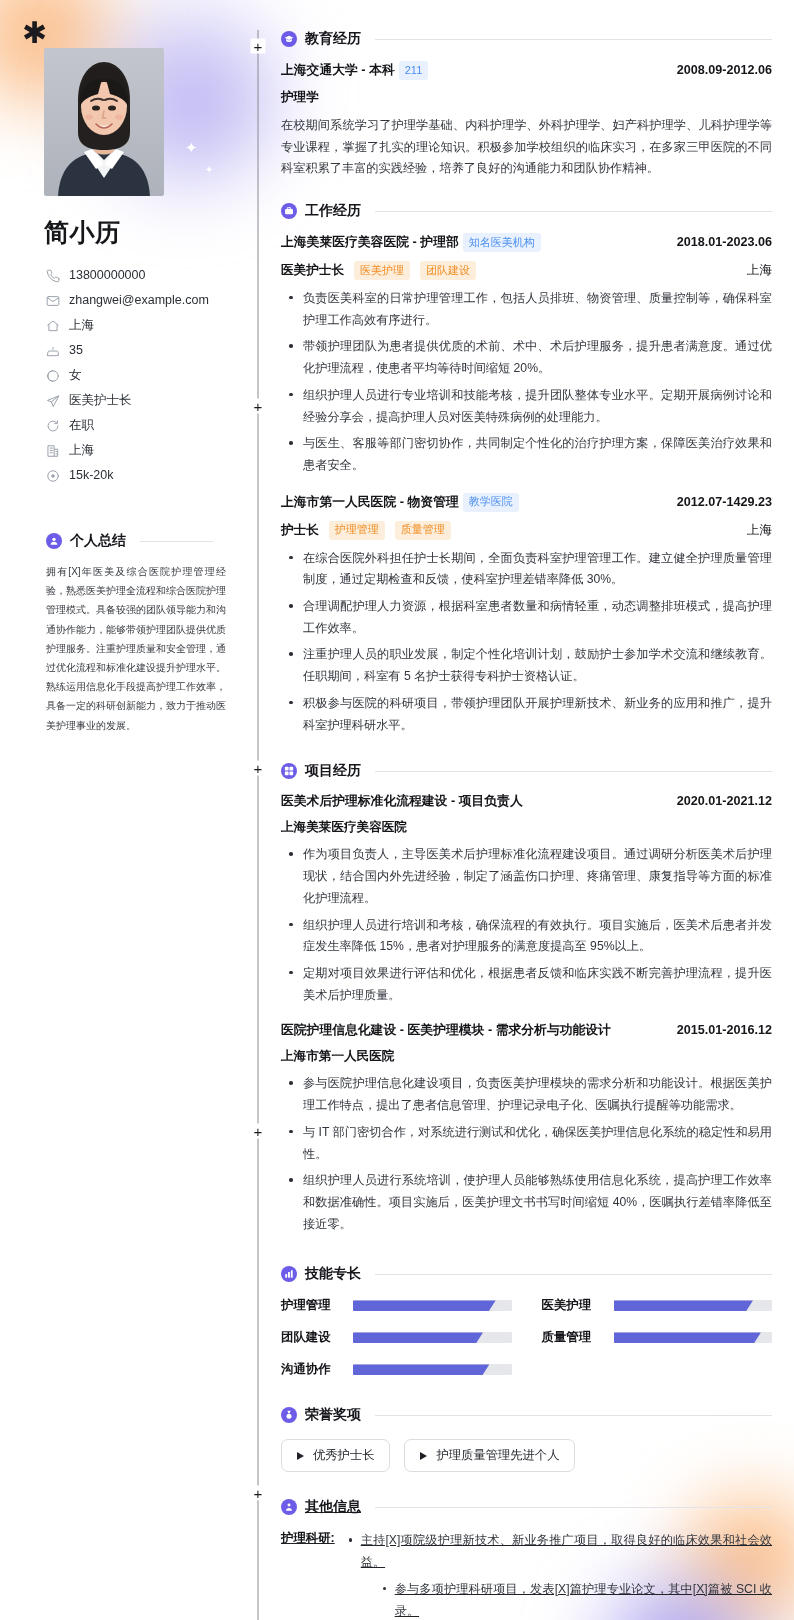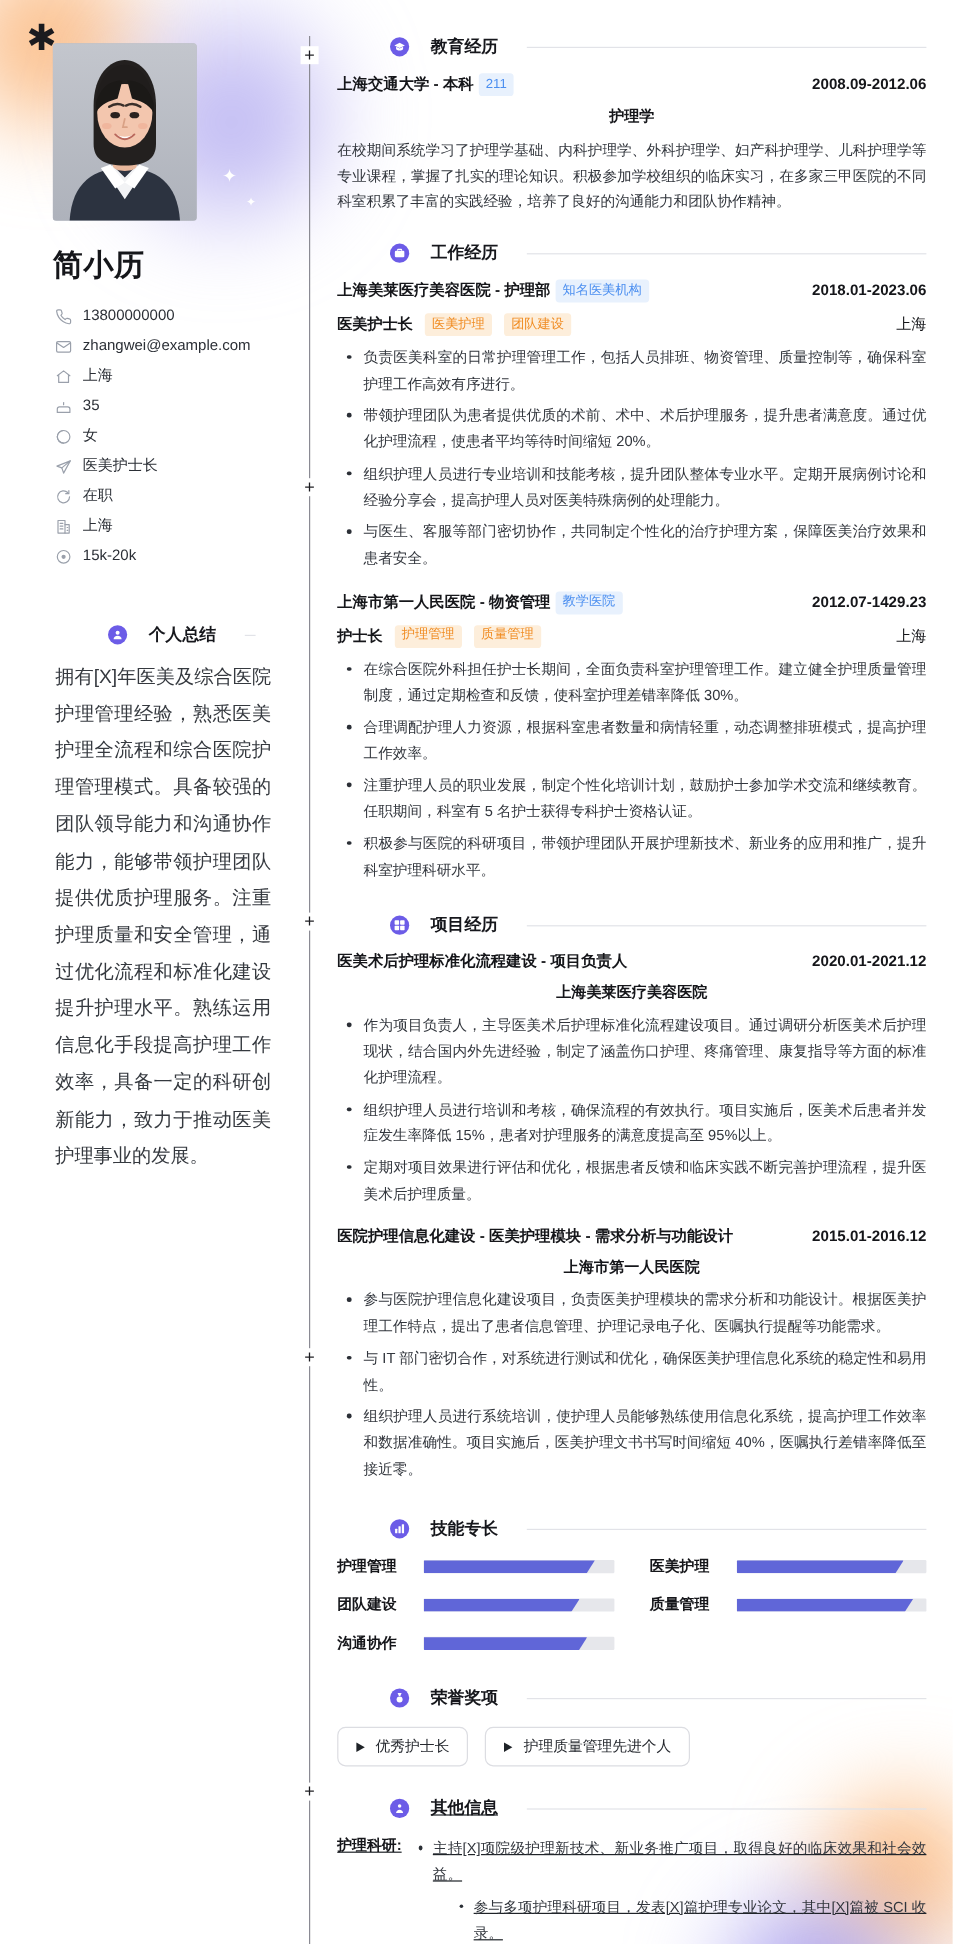--- a/index.html
+++ b/index.html
@@ -39,21 +39,21 @@
   .sparkle {
     position: absolute; left: 22px; top: 18px;
     font-size: 30px; line-height: 1; color: #1b1b1f; font-weight: 400;
   }
   .sparkle-sm {
     position: absolute; font-size: 15px; color: #ffffff; line-height: 1;
   }
 
   
   .cols { position: relative; display: flex; align-items: flex-start; }
-  .left-col { width: 235px; flex: 0 0 235px; position: relative; padding: 0 22px 30px 22px; }
+  .left-col { width: 235px; flex: 0 0 235px; position: relative; padding: 12px 22px 30px 22px; }
   .divider-col {
     width: 46px; flex: 0 0 46px; position: relative; align-self: stretch;
     min-height: 1585px;
   }
   .right-col { flex: 1 1 auto; padding: 30px 22px 40px 0; position: relative; }
 
   
   .tl-line {
     position: absolute; left: 50%; top: 30px; bottom: 8px;
     width: 1px; background: #8a8a93; transform: translateX(-.5px);
@@ -81,54 +81,54 @@
   .contact-list { margin: 14px 0 0 24px; }
   .contact-item {
     display: flex; align-items: center; gap: 9px;
     min-height: 25px; font-size: 12.5px; color: #2b2f36;
   }
   .contact-item .ico { width: 14px; height: 14px; flex: 0 0 14px; color: #9aa0ab; }
   .contact-item .ico svg { display: block; width: 14px; height: 14px; }
   .contact-item .txt { line-height: 1.4; }
 
   
-  .sec-head { display: flex; align-items: center; gap: 18px; margin-left: 44px; }
+  .sec-head { display: flex; align-items: center; gap: 8px; }
   .sec-head .badge {
     width: 16px; height: 16px; flex: 0 0 16px; border-radius: 50%;
     background: #6c5ce7; display: flex; align-items: center; justify-content: center;
   }
   .sec-head .badge svg { width: 10px; height: 10px; display: block; }
   .sec-head .title { font-size: 14px; font-weight: 700; color: #16171c; white-space: nowrap; }
   .sec-head .rule { flex: 1 1 auto; height: 1px; background: #e2e3e8; margin-left: 6px; }
 
   
   .summary-block { margin: 44px 0 0 24px; }
   .summary-text {
-    margin-top: 12px; font-size: 16px; line-height: 1.92; color: #35393f;
+    margin-top: 12px; font-size: 10px; line-height: 1.92; color: #35393f;
     text-align: justify; width: 180px;
   }
 
   
   .section { margin-bottom: 22px; }
   .section + .section { margin-top: 0; }
   .entry { margin-top: 13px; }
   .entry-row {
     display: flex; align-items: baseline; justify-content: space-between; gap: 10px;
   }
   .entry-left { display: flex; align-items: center; gap: 4px; flex-wrap: wrap; }
   .entry-title { font-size: 12.8px; font-weight: 700; color: #15161a; }
   .entry-date { font-size: 12.6px; font-weight: 700; color: #15161a; white-space: nowrap; }
   .entry-meta { font-size: 12.6px; color: #15161a; white-space: nowrap; }
 
   .tag { font-size: 11px; padding: 1.5px 6px; border-radius: 3px; line-height: 1.45; white-space: nowrap; }
   .tag-blue { background: #e8f1fd; color: #4c8ff0; }
   .tag-orange { background: #fdeedb; color: #f08c22; }
 
   .entry-sub {
-    margin-top: 9px; font-size: 12.6px; font-weight: 700; color: #15161a; text-align: center;
+    margin-top: 9px; font-size: 12.6px; font-weight: 700; color: #15161a;
   }
   .entry-role-row {
     margin-top: 9px; display: flex; align-items: center; justify-content: space-between; gap: 10px;
   }
   .role-left { display: flex; align-items: center; gap: 10px; flex-wrap: wrap; }
   .role-name { font-size: 12.6px; font-weight: 700; color: #15161a; }
 
   .desc {
     margin-top: 9px; font-size: 12.2px; line-height: 1.78; color: #32363d; text-align: justify;
   }

